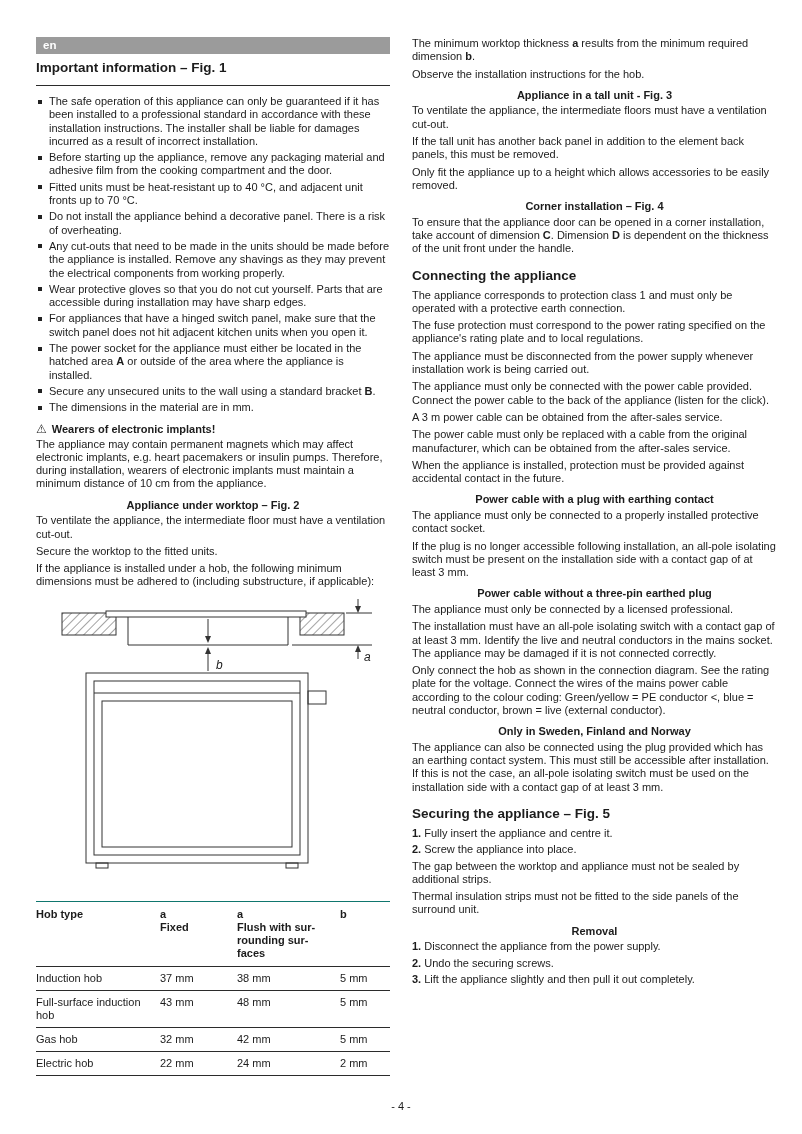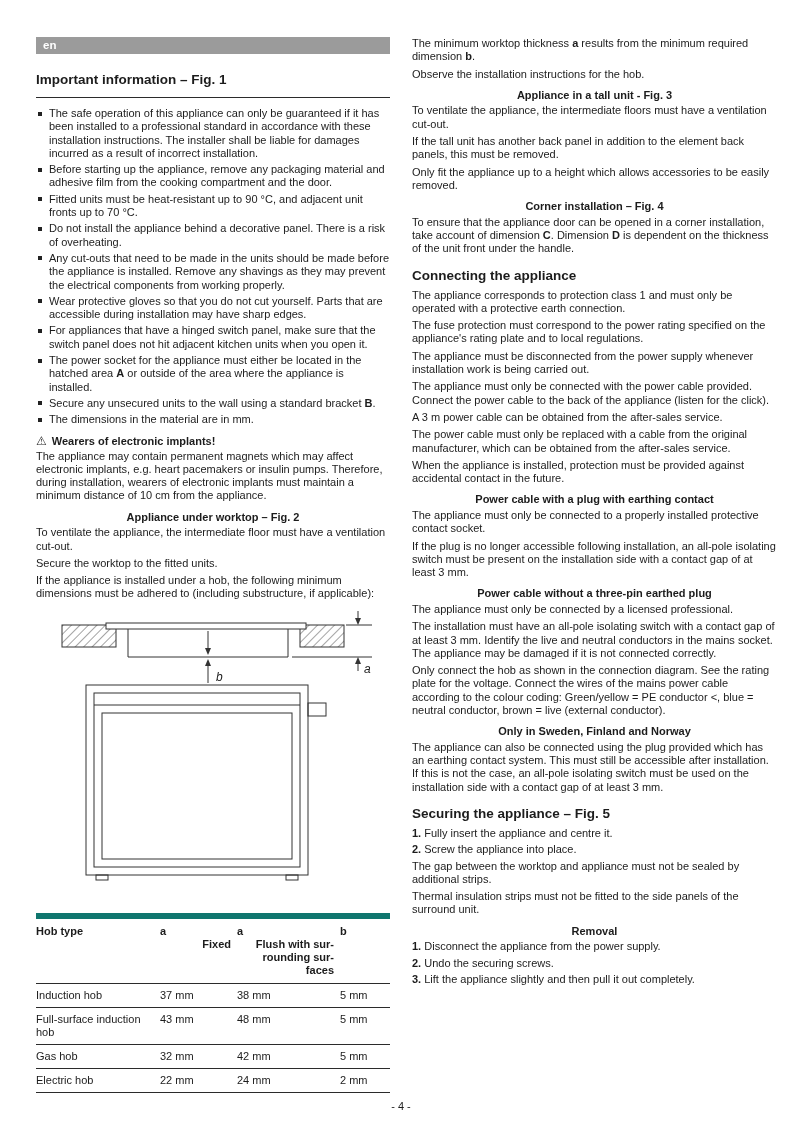--- a/index.html
+++ b/index.html
@@ -14,45 +14,45 @@
   .col-left  { left:36px;  width:354px; }
   .col-right { left:412px; width:365px; top:37px; }
 
   .badge {
     background:#9b9b9b; color:#ffffff; font-weight:bold; font-size:11.5px;
     height:17px; line-height:16px; padding:0 7px; width:100%;
     margin-bottom:4px;
   }
 
   .h1 { font-size:13.5px; font-weight:bold; margin:12px 0 5px; line-height:16px; }
-  .h1.ruled { border-bottom:1px solid #2b2b2b; padding-bottom:9px; margin-top:18px; margin-bottom:9px; }
+  .h1.ruled { border-bottom:1px solid #2b2b2b; padding-bottom:9px; margin-top:6px; margin-bottom:9px; }
   .h3 { font-size:11px; font-weight:bold; margin:8px 0 2px; line-height:13.5px;text-align:center; }
 
   p.body { font-size:11px; line-height:13.3px; margin:0 0 4px; }
   p.body.step { margin-bottom:3px; }
 
   .bullets { margin-bottom:2px; }
   .bullet {
     position:relative; padding-left:13px; font-size:11px; line-height:13.3px;
     margin-bottom:3px;
   }
   .bullet::before {
     content:""; position:absolute; left:2px; top:4.5px;
     width:4px; height:4px; background:#222;
   }
 
   .warn { display:flex; gap:5px; align-items:baseline; font-size:11px; font-weight:bold; margin:8px 0 3px; }
   .warn-icon { font-family:"DejaVu Sans",sans-serif; font-weight:normal; font-size:12px; line-height:12px; }
 
   .figure { margin:8px 0 2px; }
 
-  table { border-collapse:collapse; width:100%; margin-top:24px; border-top:6px solid #0f766e; }
+  table { border-collapse:collapse; width:100%; margin-top:24px; border-top:1px solid #0f766e; }
   th { font-weight:bold; text-align:left; vertical-align:top; font-size:11px; line-height:13px; padding:0 6px 0 0; }
   thead tr:first-child th { padding-top:6px; }
-  thead tr.subhead th { padding-bottom:6px; border-bottom:1px solid #2b2b2b; white-space:pre-line;text-align:right; }
+  thead tr.subhead th { padding-bottom:6px; border-bottom:1px solid #2b2b2b; white-space:pre-line; }
   td {
     border-bottom:1px solid #2b2b2b; font-size:11px; line-height:13px;
     vertical-align:top; padding:5px 6px 5px 0; text-align:left;
   }
 
   .footer {
     position:absolute; bottom:22px; left:0; width:100%;
     text-align:center; font-size:11px; color:#1c1c1c;
   }
 </style>
@@ -60,21 +60,21 @@
 <body>
 
 <div class="page">
   <div class="col col-left">
     <div class="badge">en</div>
     <div id="left-blocks">
         <div class="h1 ruled">Important information – Fig. 1</div>
         <div class="bullets">
           <div class="bullet">The safe operation of this appliance can only be guaranteed if it has been installed to a professional standard in accordance with these installation instructions. The installer shall be liable for damages incurred as a result of incorrect installation.</div>
           <div class="bullet">Before starting up the appliance, remove any packaging material and adhesive film from the cooking compartment and the door.</div>
-          <div class="bullet">Fitted units must be heat-resistant up to 90 °C, and adjacent unit fronts up to 70 °C.</div>
+          <div class="bullet">Fitted units must be heat-resistant up to 40 °C, and adjacent unit fronts up to 70 °C.</div>
           <div class="bullet">Do not install the appliance behind a decorative panel. There is a risk of overheating.</div>
           <div class="bullet">Any cut-outs that need to be made in the units should be made before the appliance is installed. Remove any shavings as they may prevent the electrical components from working properly.</div>
           <div class="bullet">Wear protective gloves so that you do not cut yourself. Parts that are accessible during installation may have sharp edges.</div>
           <div class="bullet">For appliances that have a hinged switch panel, make sure that the switch panel does not hit adjacent kitchen units when you open it.</div>
           <div class="bullet">The power socket for the appliance must either be located in the hatched area <b>A</b> or outside of the area where the appliance is installed.</div>
           <div class="bullet">Secure any unsecured units to the wall using a standard bracket <b>B</b>.</div>
           <div class="bullet">The dimensions in the material are in mm.</div>
         </div>
         <div class="warn">
           <span class="warn-icon">⚠</span>

